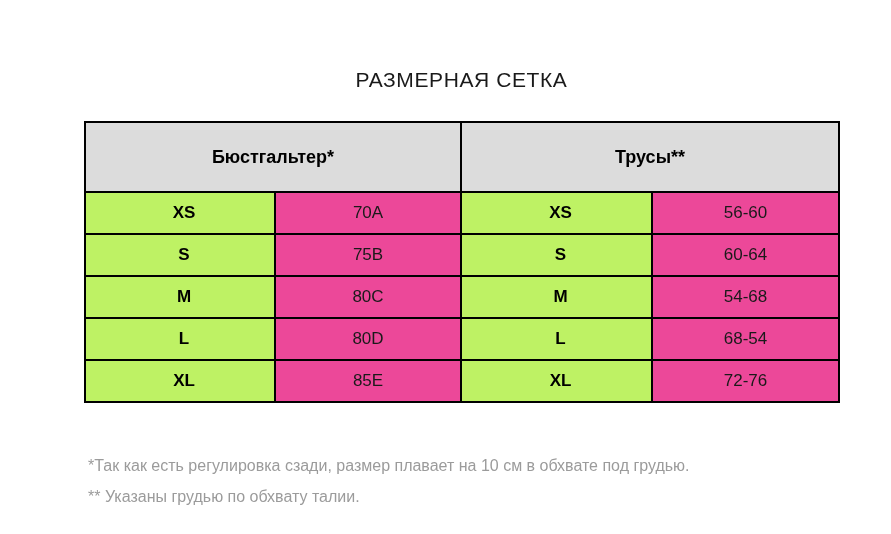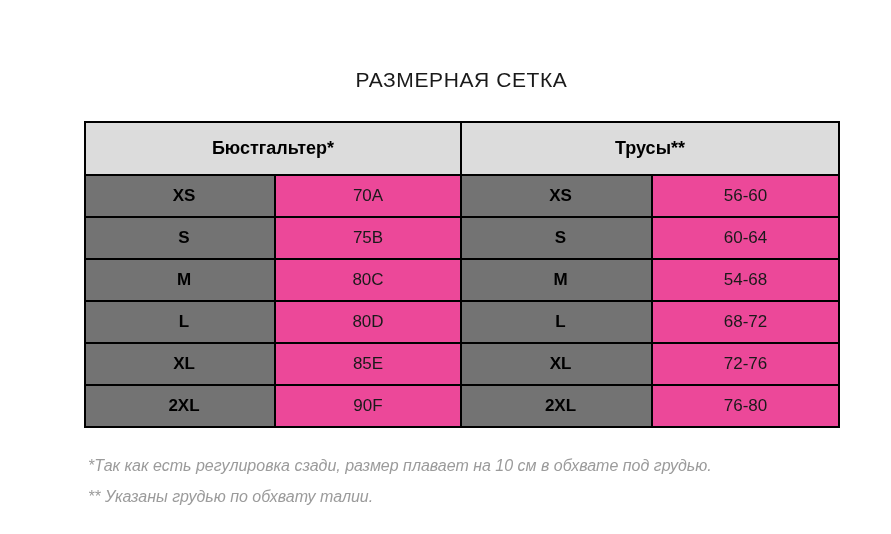--- a/index.html
+++ b/index.html
@@ -29,47 +29,46 @@
     border-collapse: collapse;
     table-layout: fixed;
   }
   table.size-table th,
   table.size-table td {
     border: 2px solid #000000;
     text-align: center;
     vertical-align: middle;
   }
   table.size-table th {
-    height: 53px;
+    height: 70px;
     background: #dcdcdc;
     font-size: 18px;
     font-weight: 700;
     color: #000000;
   }
   table.size-table td {
     height: 42px;
     font-size: 17px;
   }
   td.size-label {
-    background: #737373;
+    background: #bef264;
     font-weight: 700;
     color: #000000;
     padding-left: 8px;
   }
   td.size-value {
     background: #ec4899;
     font-weight: 400;
     color: #1a1a1a;
   }
 
   .footnotes {
     position: absolute;
     left: 68px; top: 432px;
     width: 780px;
-    font-style: italic;
     font-size: 16px;
     line-height: 27px;
     color: #9b9b9b;
   }
 </style>
 </head>
 <body>
 
 <div class="page">
 
@@ -104,33 +103,27 @@
       <tr>
         <td class="size-label">M</td>
         <td class="size-value">80C</td>
         <td class="size-label">M</td>
         <td class="size-value">54-68</td>
       </tr>
       <tr>
         <td class="size-label">L</td>
         <td class="size-value">80D</td>
         <td class="size-label">L</td>
-        <td class="size-value">68-72</td>
+        <td class="size-value">68-54</td>
       </tr>
       <tr>
         <td class="size-label">XL</td>
         <td class="size-value">85E</td>
         <td class="size-label">XL</td>
         <td class="size-value">72-76</td>
-      </tr>
-      <tr>
-        <td class="size-label">2XL</td>
-        <td class="size-value">90F</td>
-        <td class="size-label">2XL</td>
-        <td class="size-value">76-80</td>
       </tr>
     </tbody>
   </table>
 
   <div class="footnotes">
     <div>*Так как есть регулировка сзади, размер плавает на 10 см в обхвате под грудью.</div>
     <div>** Указаны грудью по обхвату талии.</div>
   </div>
 
 </div>

